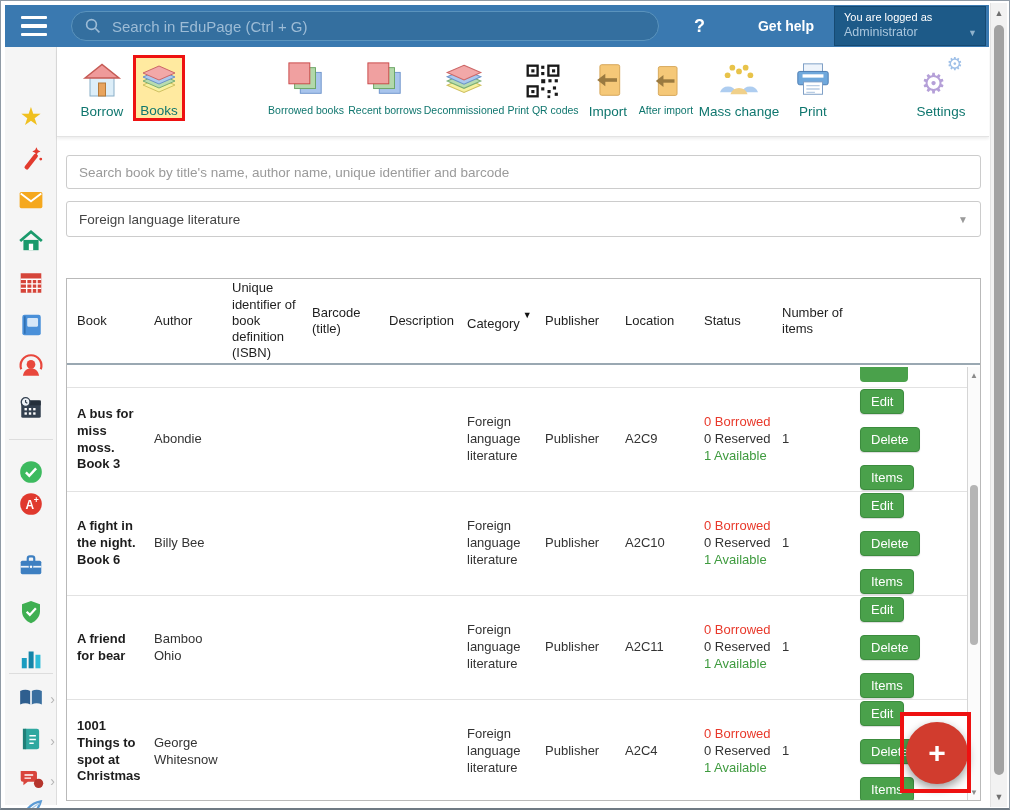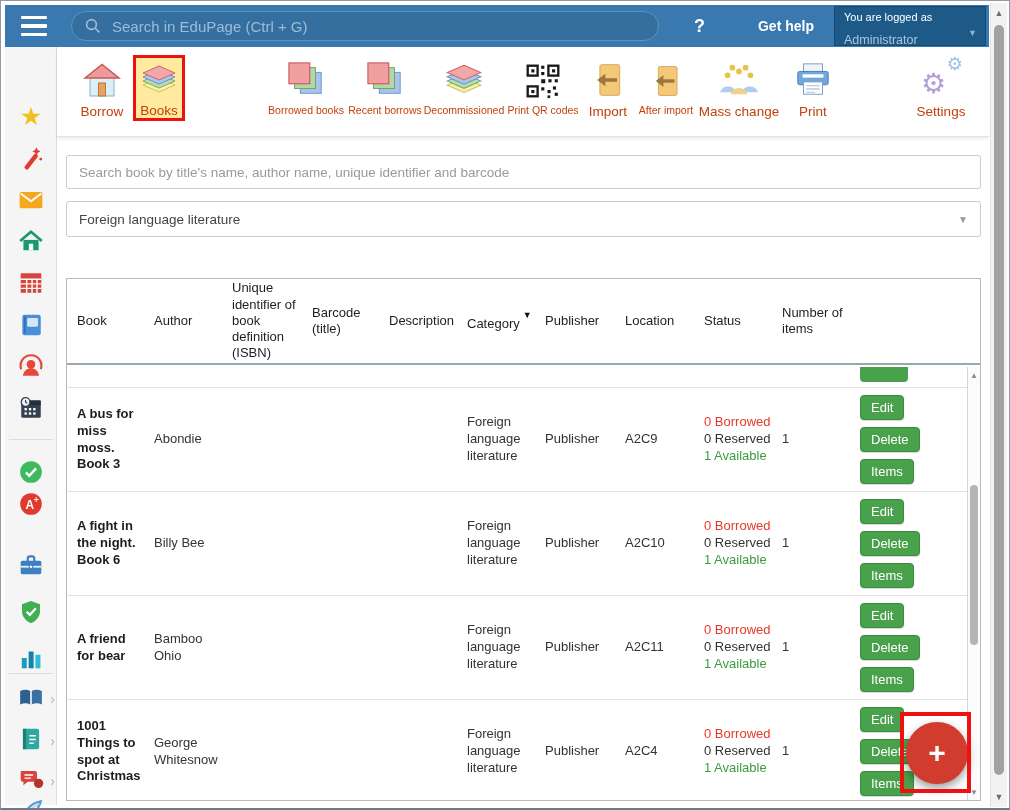--- a/index.html
+++ b/index.html
@@ -19,40 +19,40 @@
   .searchpill svg { margin-left:12px; }
   .searchpill input { flex:1; background:transparent; border:none; outline:none;
                       color:#d7e6f2; font-size:15px; padding:0 10px; font-family:inherit; }
   .searchpill input::placeholder { color:#9dbcd6; }
   .gethelp { display:flex; align-items:center; gap:9px; margin-left:auto; margin-right:20px; cursor:pointer; }
   .gethelp .qmark { color:#fff; font-weight:bold; font-size:18px; }
   .gethelp .ghl   { color:#fff; font-weight:bold; font-size:14px;margin-left:44px; }
   .userbox { position:relative; width:152px; height:40px; background:#1d5a88; border:1px solid #164a72;
              padding:4px 9px; margin-right:3px; cursor:pointer; }
   .userbox .l1 { color:#fff; font-size:11px; font-weight:normal; }
-  .userbox .l2 { color:#a9c6dd; font-size:12.5px; margin-top:10px; }
+  .userbox .l2 { color:#a9c6dd; font-size:12.5px; margin-top:2px; }
   .userbox .caret { position:absolute; right:8px; bottom:7px; color:#8fb2cc; font-size:9px; }
 
   
   .sidebar { position:absolute; left:4px; top:46px; width:52px; height:758px;
              background:#f5f5f5; border-right:1px solid #ddd; }
   .si { position:absolute; left:12px; width:28px; height:28px; display:flex; align-items:center;
         justify-content:center; cursor:pointer; }
   .si svg { display:block; }
   .si .glyph { font-size:25px; line-height:1; }
   .si .grpchev { position:absolute; right:-10px; top:8px; color:#b5b5b5; font-size:14px; }
   .sdiv { position:absolute; left:4px; width:44px; height:1px; background:#ddd; }
 
   
   .toolbar { position:absolute; left:56px; top:46px; width:932px; height:90px; background:#fff;
              border-bottom:1px solid #e3e3e3; box-shadow:0 2px 3px rgba(0,0,0,0.07); }
   .titem { position:absolute; top:8px; display:flex; flex-direction:column; align-items:center;
            cursor:pointer; }
   .titem .ticon { height:44px; display:flex; align-items:flex-end; justify-content:center; }
-  .titem .tlabel { margin-top:5px; font-size:13.5px; color:#c2410c; white-space:nowrap; }
+  .titem .tlabel { margin-top:5px; font-size:13.5px; color:#0f766e; white-space:nowrap; }
   .titem .tlabel.sm { font-size:10.5px; }
   .titem.active-annot { background:#ffeaa0; border:3px solid #ee1111; top:8px; height:66px;
                         justify-content:flex-start; padding-top:3px; }
   .gearwrap { position:relative; width:44px; height:44px; }
   .gearwrap .g1 { position:absolute; left:2px; top:12px; font-size:28px; color:#b5a0d8; }
   .gearwrap .g2 { position:absolute; right:0; top:-2px; font-size:18px; color:#9fc0e8; }
 
   
   .input-row { position:absolute; left:65px; width:915px; height:34px; border:1px solid #ccc;
                border-radius:3px; background:#fff; display:flex; align-items:center; }
@@ -77,21 +77,21 @@
   .cliptop { position:relative; height:20px; }
   .cliptop .partialbtn { position:absolute; left:793px; top:0; width:48px; height:15px;
                          background:#4aa14b; border-radius:0 0 4px 4px; }
   .trow { display:grid; grid-template-columns:77px 78px 80px 77px 78px 78px 80px 79px 78px 75px 1fr;
           padding-left:10px; align-items:center; min-height:104px; border-top:1px solid #e2e2e2; }
   .trow .c { font-size:13px; color:#333; padding-right:8px; line-height:1.3; }
   .trow .c.title { font-weight:bold; color:#1d1d1d; }
   .status .b0 { color:#e8382a; display:block; }
   .status .r0 { color:#333; display:block; }
   .status .a1 { color:#3f9b3f; display:block; }
-  .actions { display:flex; flex-direction:column; gap:7px; align-items:flex-start; padding-left:3px; }
+  .actions { display:flex; flex-direction:column; gap:13px; align-items:flex-start; padding-left:3px; }
   .gbtn { background:#4aa14b; border:1px solid #3c8c3e; border-radius:4px; color:#fff;
           font-size:13px; padding:4px 10px; cursor:pointer; font-family:inherit;
           box-shadow:0 1px 1px rgba(0,0,0,0.15); }
   
   .innersb { position:absolute; right:0; top:88px; bottom:0; width:13px; background:#fbfbfb;
              border-left:1px solid #d5d5d5; }
   .innersb .arr { position:absolute; left:0; width:100%; text-align:center; color:#8a8a8a; font-size:8px; cursor:pointer; }
   .innersb .arr.up { top:4px; } .innersb .arr.dn { bottom:3px; }
   .innersb .thumb { position:absolute; left:2px; width:8px; top:118px; height:160px;
                     background:#b5b5b5; border-radius:5px; cursor:grab; }

